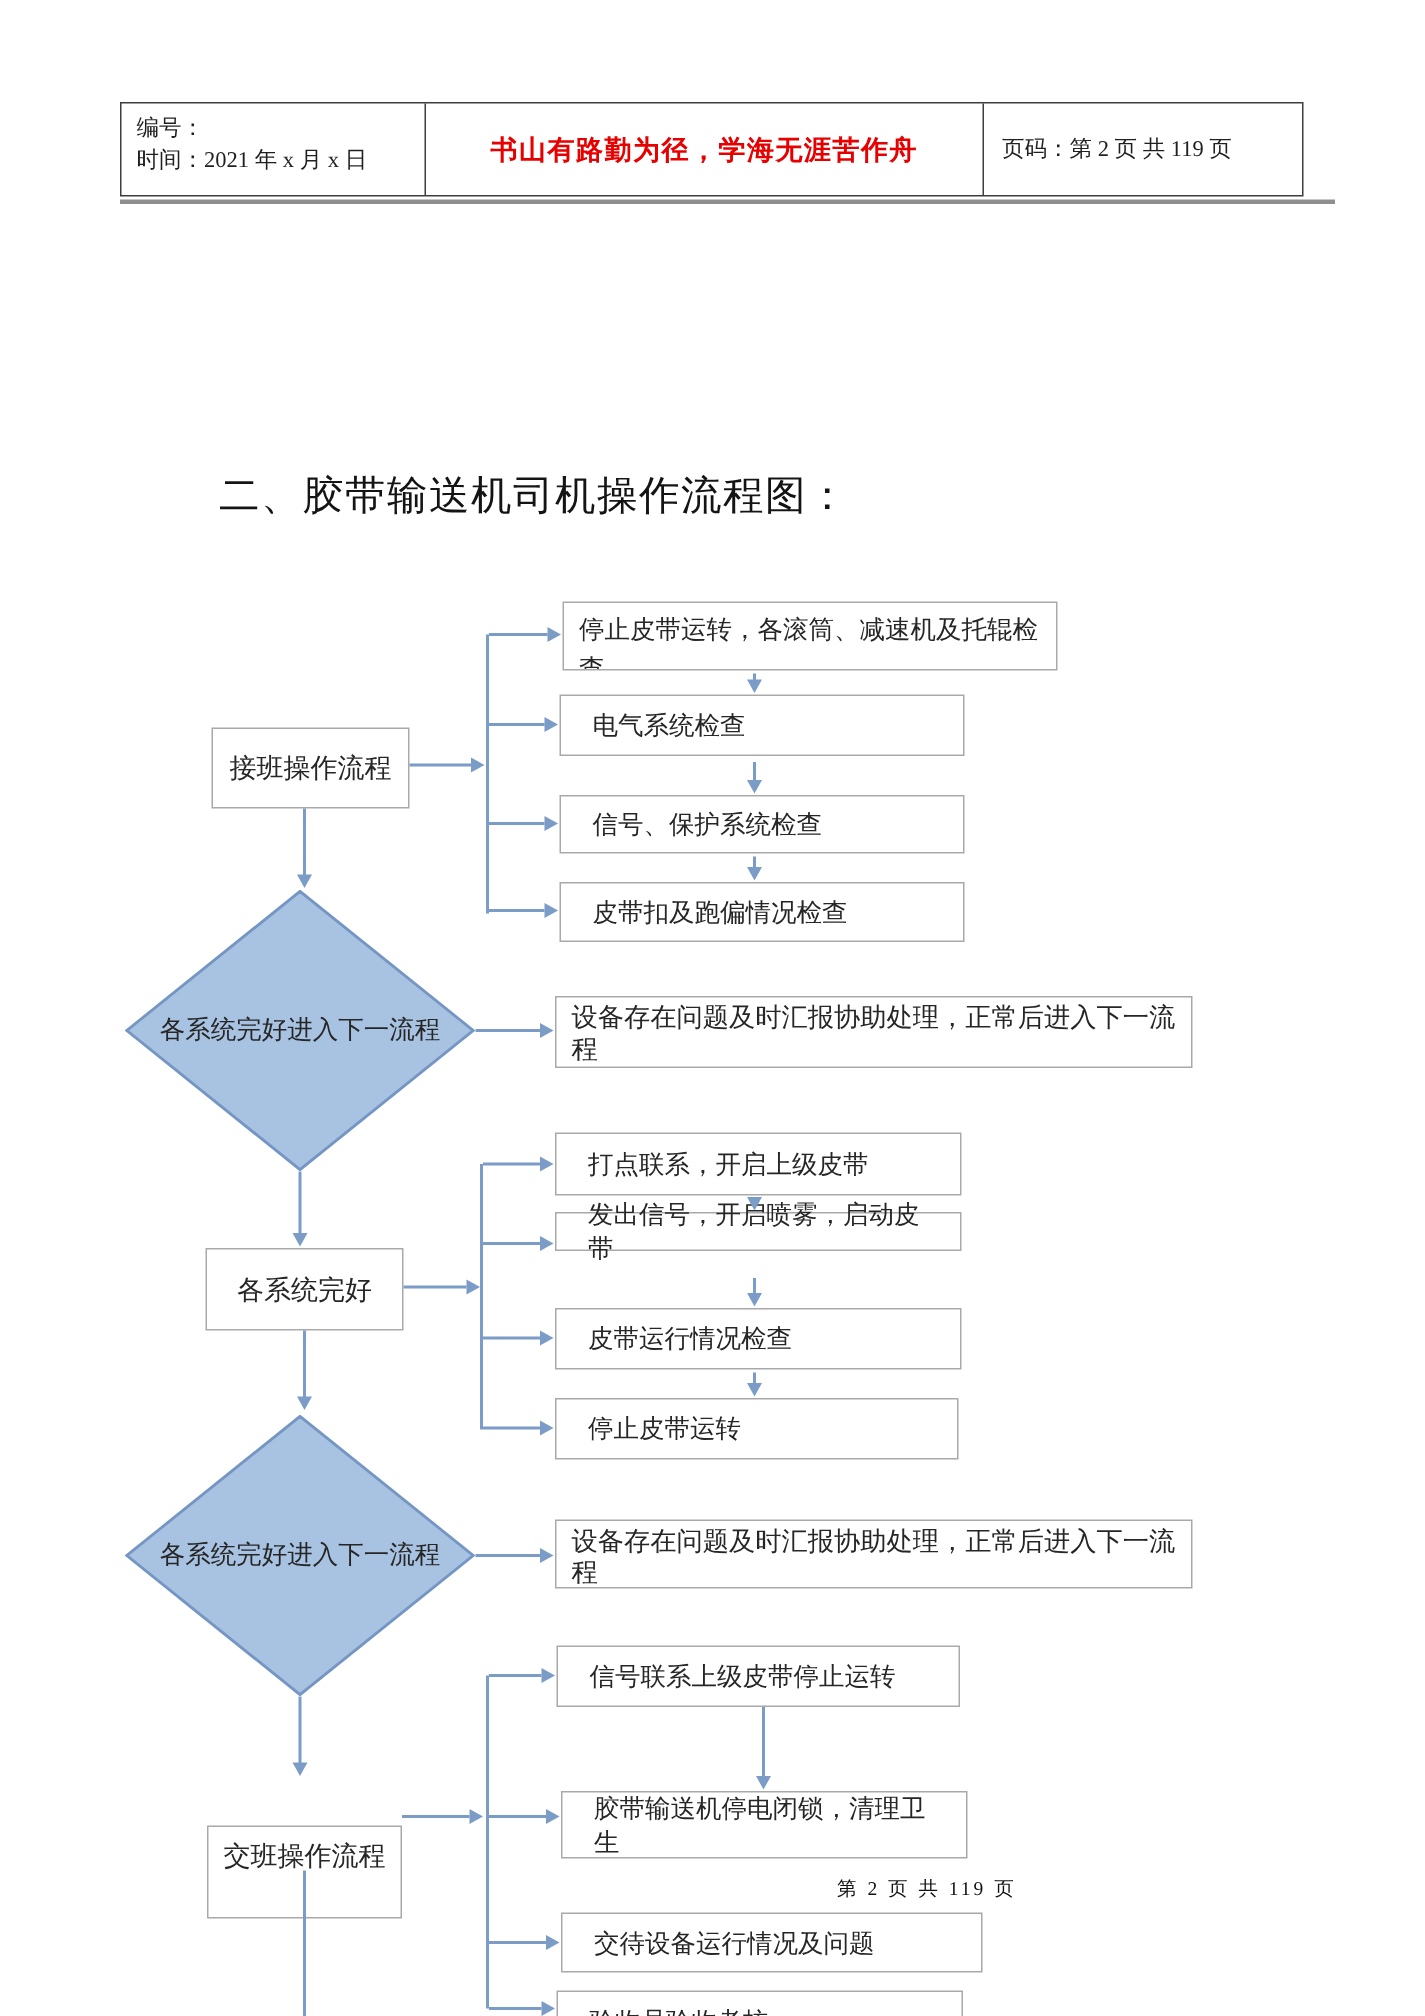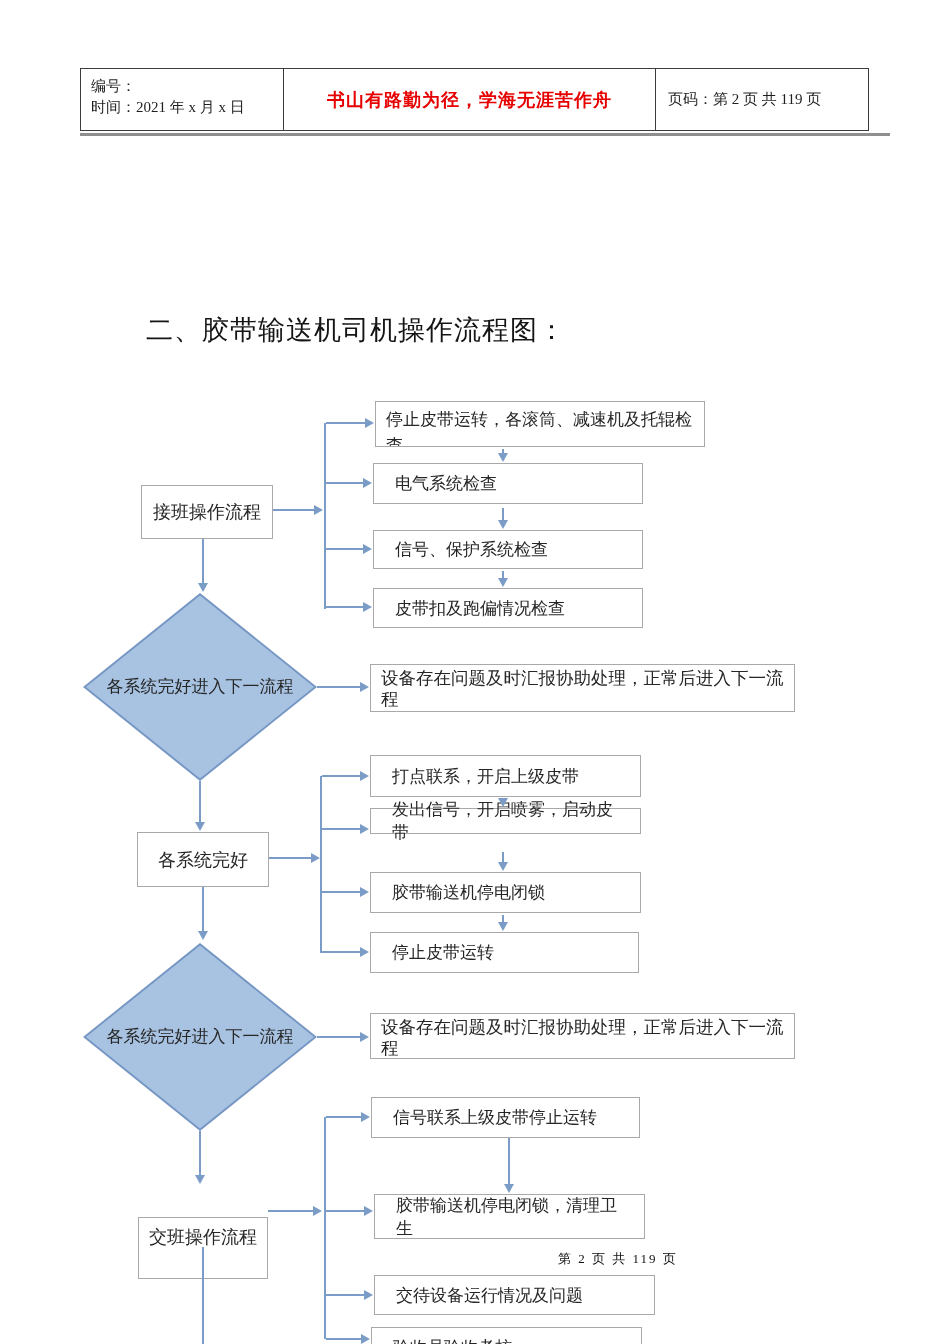--- a/index.html
+++ b/index.html
@@ -127,21 +127,21 @@
   <div class="ah ah-r" style="left:360px;top:771px;"></div>
   <div class="hline" style="left:322px;top:828px;width:38px;"></div>
   <div class="ah ah-r" style="left:360px;top:824px;"></div>
   <div class="hline" style="left:322px;top:891px;width:38px;"></div>
   <div class="ah ah-r" style="left:360px;top:887px;"></div>
   <div class="hline" style="left:322px;top:951px;width:38px;"></div>
   <div class="ah ah-r" style="left:360px;top:947px;"></div>
 
   <div class="box step" style="left:370px;top:755px;width:271px;height:42px;">打点联系，开启上级皮带</div>
   <div class="box step" style="left:370px;top:808px;width:271px;height:26px;">发出信号，开启喷雾，启动皮带</div>
-  <div class="box step" style="left:370px;top:872px;width:271px;height:41px;">胶带输送机停电闭锁</div>
+  <div class="box step" style="left:370px;top:872px;width:271px;height:41px;">皮带运行情况检查</div>
   <div class="box step" style="left:370px;top:932px;width:269px;height:41px;">停止皮带运转</div>
 
   <div class="vline" style="left:502px;top:799px;height:2px;"></div>
   <div class="ah ah-d" style="left:498px;top:798px;"></div>
   <div class="vline" style="left:502px;top:852px;height:11px;"></div>
   <div class="ah ah-d" style="left:498px;top:862px;"></div>
   <div class="vline" style="left:502px;top:915px;height:8px;"></div>
   <div class="ah ah-d" style="left:498px;top:922px;"></div>
 
   <div class="vline" style="left:202px;top:887px;height:45px;"></div>

